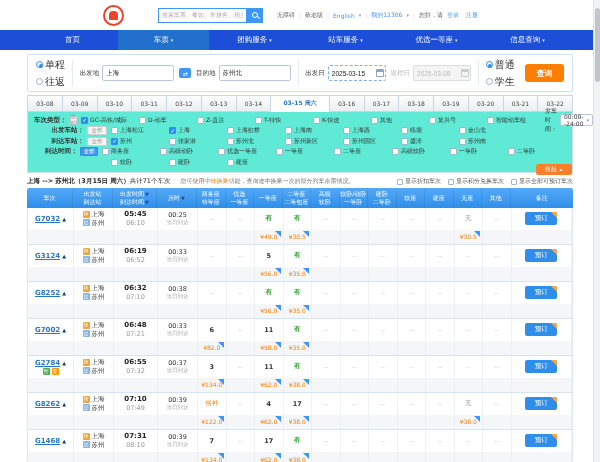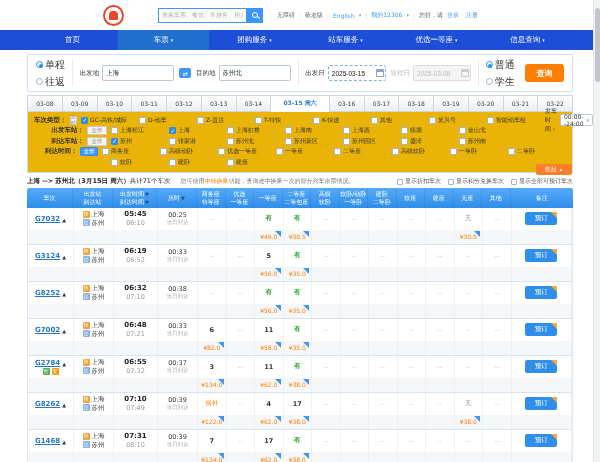--- a/index.html
+++ b/index.html
@@ -54,21 +54,21 @@
   .swap-btn { width:15px; height:10px; background:#3e97f8; color:#fff; border-radius:2px; font-size:6px; display:flex; align-items:center; justify-content:center; margin:0 5px; cursor:pointer; }
   .query-btn { margin-left:10px; width:50px; height:18px; background:#ff7e00; border:none; border-radius:3px; color:#fff; font-size:8px; font-weight:bold; cursor:pointer; }
 
   
   .date-tabs { margin-top:3px; display:flex; height:17px; }
   .dtab { flex:1; border:1px solid #ccd6e0; margin-left:-1px; background:linear-gradient(#fdfdfd,#ebeef1); font-size:6px; color:#444; display:flex; align-items:center; justify-content:center; cursor:pointer; white-space:nowrap; }
   .dtab:first-child { margin-left:0; }
   .dtab.sel { flex:1.7; background:#fff; color:#2979d6; font-weight:bold; border-bottom-color:#fff; }
 
   
-  .filter-panel { border:1px solid #cddcec; border-top:none; background:#eab308; padding:3px 6px 4px; position:relative; }
+  .filter-panel { border:1px solid #cddcec; border-top:none; background:#5eead4; padding:3px 6px 4px; position:relative; }
   .f-row { display:flex; align-items:center; height:10.5px; }
   .f-row-label { width:50px; text-align:right; font-size:6.5px; color:#333; font-weight:bold; white-space:nowrap; }
   .all-btn { width:20px; height:9px; margin:0 4px 0 3px; font-size:5.5px; display:flex; align-items:center; justify-content:center; border-radius:1px; cursor:pointer; }
   .all-btn.gray { border:1px solid #ccc; background:#f5f5f5; color:#999; }
   .all-btn.blue { border:1px solid #2f8ee9; background:#3e97f8; color:#fff; }
   .all-spacer { width:27px; }
   .opt { width:58px; display:flex; align-items:center; gap:2px; font-size:6px; color:#333; cursor:pointer; white-space:nowrap; flex:none; }
   .cb { width:7px; height:7px; border:1px solid #9fb6cc; border-radius:1px; background:#fff; flex:none; position:relative; }
   .cb.on { background:#2f8ee9; border-color:#2f8ee9; }
   .cb.on::after { content:"✓"; color:#fff; font-size:5.5px; position:absolute; left:0.5px; top:-0.5px; }
@@ -90,21 +90,21 @@
   .grid { display:grid; grid-template-columns:46px 40px 44px 40px repeat(11,28.5px) 1fr; }
   .thead { height:20px; background:linear-gradient(#54a9f8,#2f8ee9); border-radius:2px 2px 0 0; }
   .th { display:flex; flex-direction:column; align-items:center; justify-content:center; color:#fff; font-size:6px; line-height:1.25; border-right:1px solid rgba(0,0,0,.07); white-space:nowrap; }
   .th:last-child { border-right:none; }
   .sort-arrow { color:#1d4e8f; font-size:5px; margin-left:1px; }
   .tbody { border:1px solid #dbe7f3; border-top:none; }
   .trow { height:22px; background:#fff; }
   .prow { height:15px; background:#f4f6f8; border-bottom:1px solid #d7e4f0; }
   .train-block:last-child .prow { border-bottom:none; }
   .cell { display:flex; flex-direction:column; align-items:center; justify-content:center; border-right:1px solid #eef2f7; height:100%; overflow:hidden; }
-  .no-wrap { display:flex; align-items:flex-end; gap:2px; }
+  .no-wrap { display:flex; align-items:center; gap:2px; }
   .train-no { font-size:7px; font-weight:bold; color:#2878c8; text-decoration:underline; cursor:pointer; }
   .collapse-arrow { font-size:5px; color:#1c3f6e; cursor:pointer; }
   .badges { display:flex; gap:2px; margin-top:1px; }
   .badge { width:7px; height:7px; border-radius:1px; color:#fff; font-size:5px; display:flex; align-items:center; justify-content:center; }
   .stn-line { display:flex; align-items:center; gap:2px; font-size:6.5px; color:#333; line-height:1.35; }
   .stn-icon { width:7px; height:7px; border-radius:1px; color:#fff; font-size:4.5px; display:flex; align-items:center; justify-content:center; flex:none; }
   .t-dep { font-size:7px; font-weight:bold; color:#222; line-height:1.3; }
   .t-arr { font-size:6.5px; color:#999; line-height:1.3; }
   .t-dur { font-size:6.5px; color:#333; line-height:1.3; }
   .t-note { font-size:5.5px; color:#aaa; line-height:1.3; }

